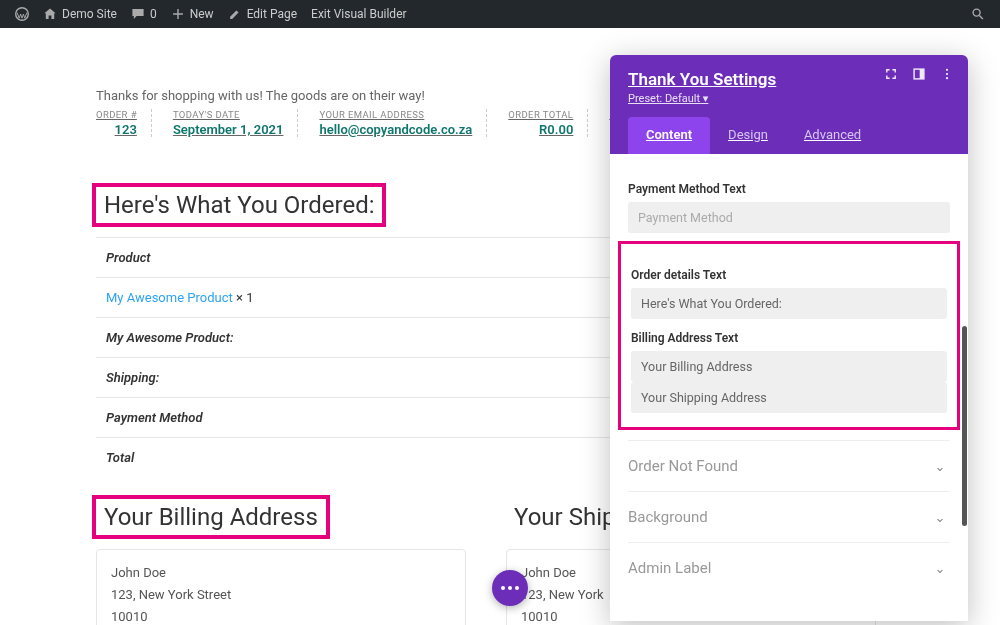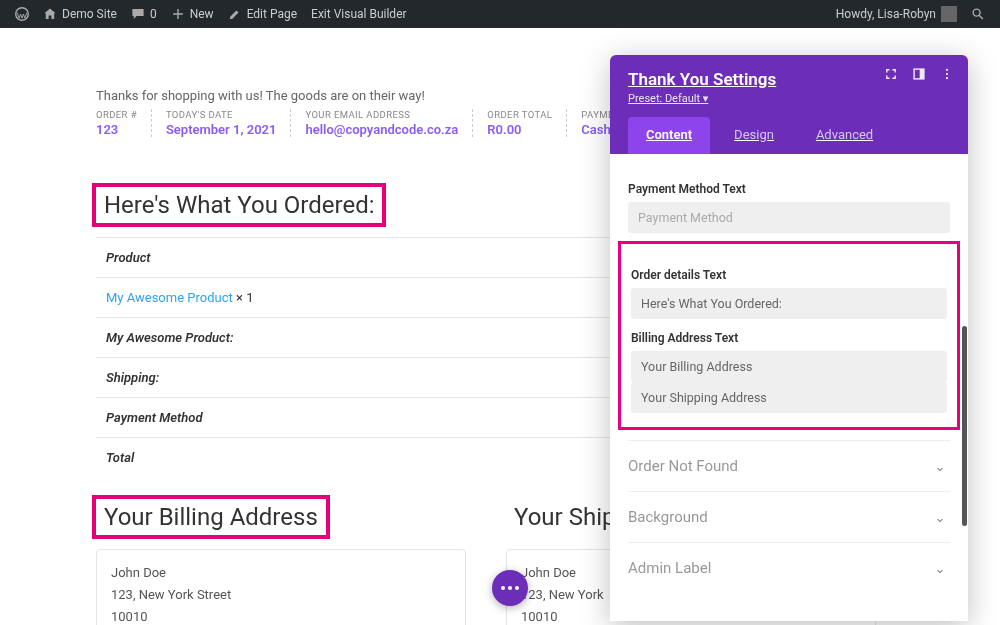--- a/index.html
+++ b/index.html
@@ -8,25 +8,25 @@
   
   .adminbar { position: absolute; top:0; left:0; right:0; height:28px; background:#23282d; color:#ccc; display:flex; align-items:flex-end; font-size:12px; padding:0 8px; z-index:50; }
   .adminbar .item { display:flex; align-items:center; gap:5px; padding:0 7px; height:100%; cursor:pointer; }
   .adminbar .spacer { flex:1; }
   .adminbar svg { width:14px; height:14px; fill:#aaa; }
   .avatar-sq { width:16px; height:16px; background:#666; }
 
   
   .page { position:absolute; top:28px; left:0; right:0; bottom:0; padding:60px 0 0 96px; color:#333; }
   .thanks-line { font-size:13px; color:#666; margin-bottom:6px; }
-  .meta-row { display:flex; gap:0; font-size:11px; color:#666; }
+  .meta-row { display:flex; gap:7px; font-size:11px; color:#666;text-decoration:underline; }
   .meta-cell { padding:0 14px; border-right:1px dashed #ccc; }
   .meta-cell:first-child { padding-left:0; }
   .meta-cell .lbl { text-transform:uppercase; letter-spacing:.4px; font-size:9.5px; color:#888; }
-  .meta-cell .val { font-size:13px; color:#8b5cf6; font-weight:600; margin-top:2px; }
+  .meta-cell .val { font-size:13px; color:#0f766e; font-weight:600; margin-top:2px;text-align:right; }
 
   .section-title { font-size:24px; font-weight:400; color:#333; margin:50px 0 14px 0; padding:4px 8px; }
   .hl { outline:4px solid #e6007e; }
 
   .order-table { width:780px; border-collapse:collapse; font-size:13px; }
   .order-table th, .order-table td { text-align:left; padding:12px 10px; border-top:1px solid #e5e5e5; }
   .order-table th { font-weight:600; color:#333;font-style:italic; }
   .prod-link { color:#2ea3f2; text-decoration:none; }
 
   .addr-row { display:flex; gap:40px; margin-top:4px; }
@@ -36,21 +36,21 @@
   .fab { position:absolute; left:492px; top:570px; width:36px; height:36px; border-radius:50%; background:#6c2eb9; color:#fff; display:flex; align-items:center; justify-content:center; z-index:40; box-shadow:0 2px 8px rgba(0,0,0,.3);}
   .fab span{width:4px;height:4px;background:#fff;border-radius:50%;margin:0 1.5px;}
 
   
   .panel { position:absolute; top:55px; right:32px; width:358px; background:#fff; box-shadow:0 6px 30px rgba(0,0,0,.25); border-radius:6px 6px 0 0; z-index:30; }
   .panel-head { background:#6c2eb9; color:#fff; padding:14px 18px 0 18px; border-radius:6px 6px 0 0;text-decoration:underline; }
   .panel-title { font-size:17px; font-weight:600; }
   .panel-preset { font-size:11px; opacity:.85; margin-top:3px; }
   .panel-head-icons { position:absolute; top:12px; right:14px; display:flex; gap:14px; }
   .panel-head-icons svg { width:14px; height:14px; fill:#fff; opacity:.9; }
-  .panel-tabs { display:flex; margin-top:12px;gap:6px; }
+  .panel-tabs { display:flex; margin-top:12px; }
   .panel-tab { flex:0 0 auto; padding:10px 18px 12px; font-size:13px; color:#d6c6f3; cursor:pointer; }
   .panel-tab.active { background:#8e44ec; color:#fff; font-weight:600; border-radius:4px 4px 0 0; }
 
   .panel-body { padding:16px 18px 6px 18px; position:relative; }
   .field-lbl { font-size:12px; font-weight:600; color:#333; margin:12px 0 6px; }
   .field-input { width:100%; background:#efeff0; border:none; border-radius:3px; padding:8px 10px; font-size:12.5px; color:#666; }
   .field-input.placeholder { color:#aaa; }
   .highlight-group { border:3px solid #e6007e; padding:8px 10px 14px; margin:8px -10px 10px -10px; }
 
   .accordion { border-top:1px solid #eee; padding:16px 0; font-size:15px; color:#999; display:flex; justify-content:space-between; align-items:center; cursor:pointer; margin:0 -0px;}
@@ -91,24 +91,20 @@
   <div class="item">
       <svg viewBox="0 0 20 20">
         <path d="M3 14l9-9 3 3-9 9H3z"></path>
       </svg>
       <span>Edit Page</span>
     </div>
   <div class="item">
       <span>Exit Visual Builder</span>
     </div>
   <div class="spacer"></div>
-  <div class="item">
-      <span>Howdy, Lisa-Robyn</span>
-      <div class="avatar-sq"></div>
-    </div>
   <div class="item">
       <svg viewBox="0 0 20 20">
         <circle cx="8" cy="8" r="5" fill="none" stroke="#aaa" stroke-width="2"></circle>
         <path d="M12 12l5 5" stroke="#aaa" stroke-width="2"></path>
       </svg>
     </div>
 </div>
 
 <div class="page">
   <div class="thanks-line">Thanks for shopping with us! The goods are on their way!</div>

